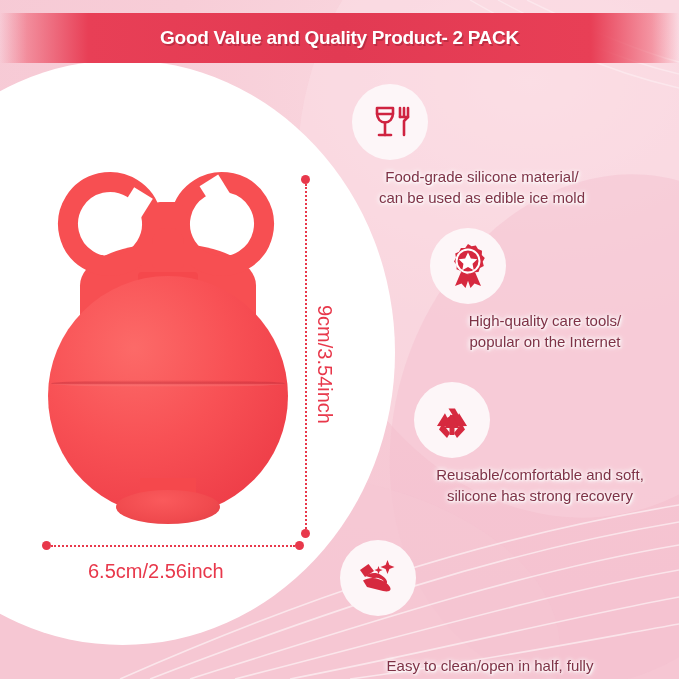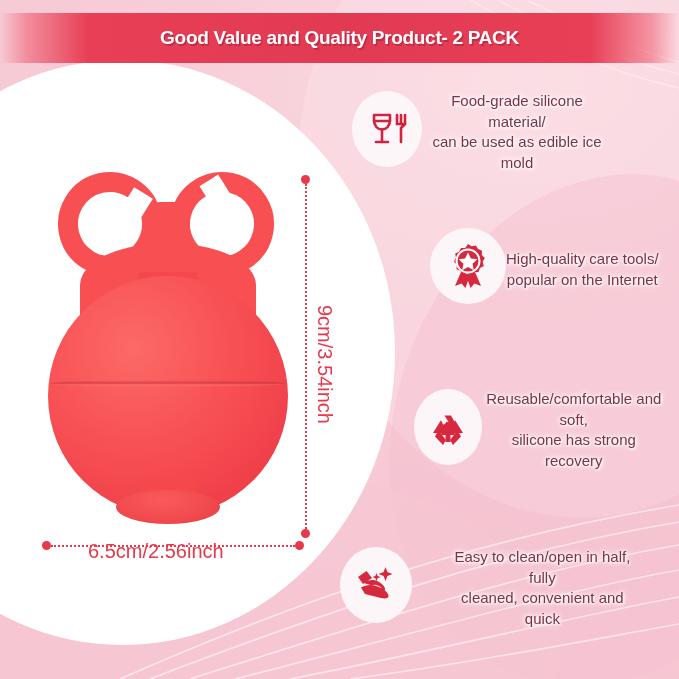--- a/index.html
+++ b/index.html
@@ -201,22 +201,21 @@
   }
   .dim-label.vertical {
     transform: rotate(90deg);
     transform-origin: left top;
   }
 
   
   .feature {
     position: absolute;
     display: flex;
-    flex-direction: row;
-    align-items: center;
+    flex-direction: column;
   }
   .feature-icon {
     width: 76px; height: 76px;
     border-radius: 50%;
     background: #fdf6f8;
     display: flex;
     align-items: center;
     justify-content: center;
   }
   .feature-text {
@@ -280,21 +279,21 @@
   </div>
 
   <div class="dim-dot" style="left:301px; top:175px;"></div>
   <div class="dim-line-v" style="left:305px; top:184px; height:345px;"></div>
   <div class="dim-dot" style="left:301px; top:529px;"></div>
   <div class="dim-label vertical" style="left:336px; top:305px;">9cm/3.54inch</div>
 
   <div class="dim-dot" style="left:42px; top:541px;"></div>
   <div class="dim-line-h" style="left:51px; top:545px; width:244px;"></div>
   <div class="dim-dot" style="left:295px; top:541px;"></div>
-  <div class="dim-label" style="left:88px; top:540px;">6.5cm/2.56inch</div>
+  <div class="dim-label" style="left:88px; top:560px;">6.5cm/2.56inch</div>
 
   <div class="feature f1">
     <div class="feature-icon">
       <svg width="46" height="46" viewBox="0 0 46 46">
         <g fill="none" stroke="#cf2340" stroke-width="2.6" stroke-linecap="round" stroke-linejoin="round">
           <path d="M10 9 L26 9 L26 14 C26 20 22.5 23.5 18 23.5 C13.5 23.5 10 20 10 14 Z"></path>
           <path d="M18 23.5 L18 36"></path>
           <path d="M12 36 L24 36"></path>
           <path d="M10 15 L26 15"></path>
           <path d="M33 9 L33 18"></path>

